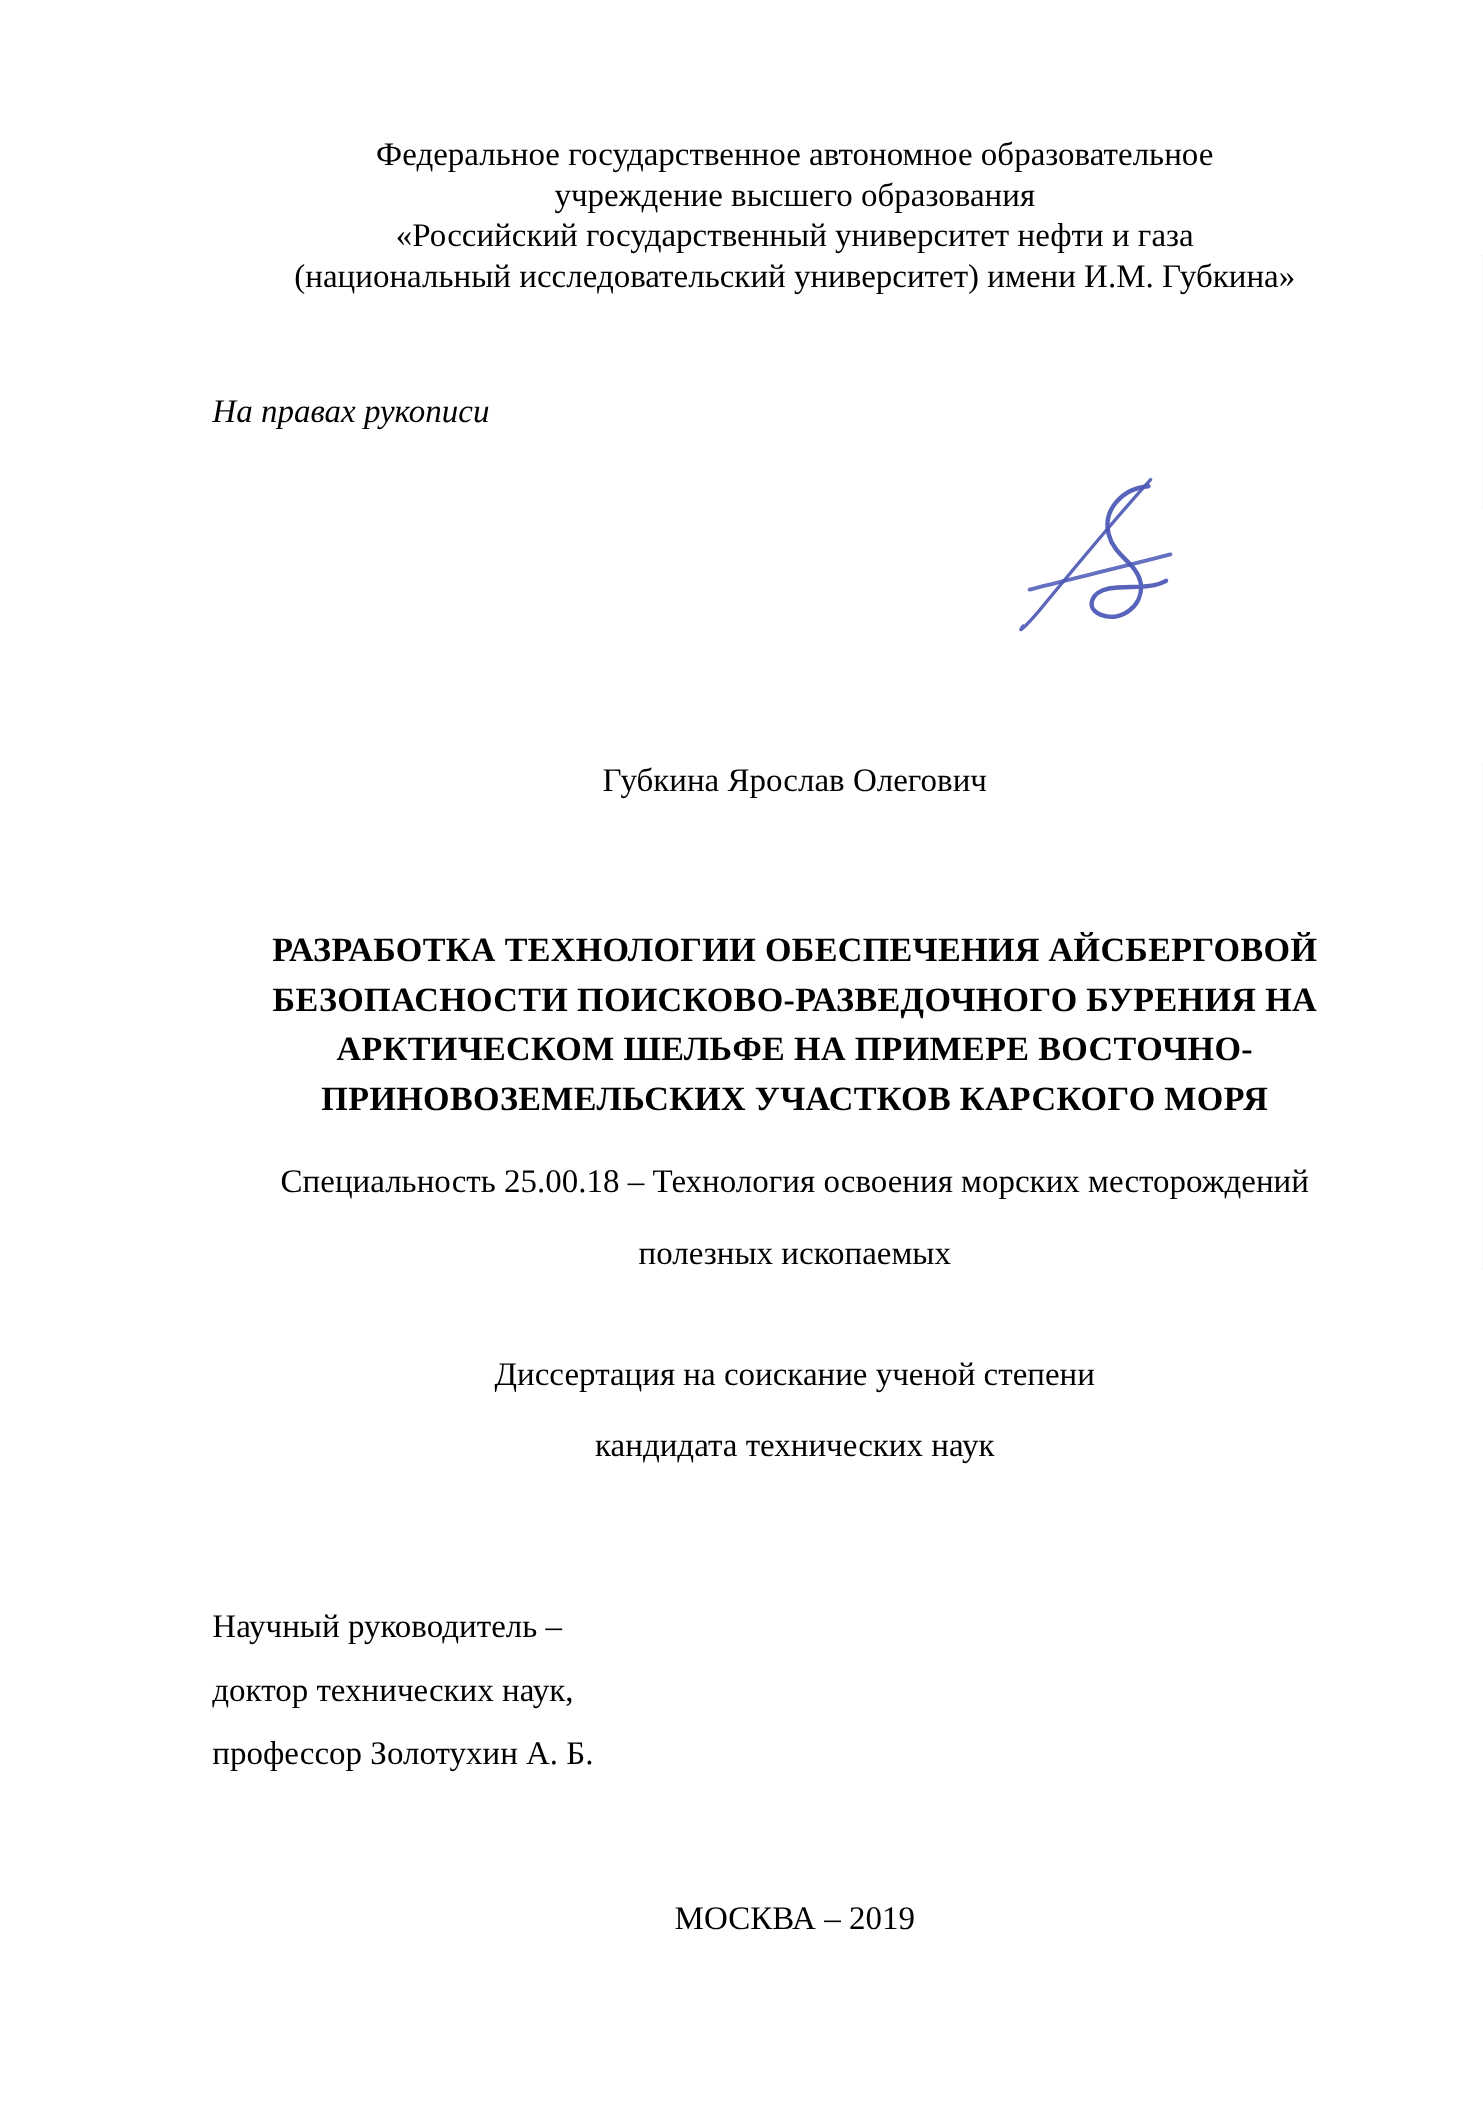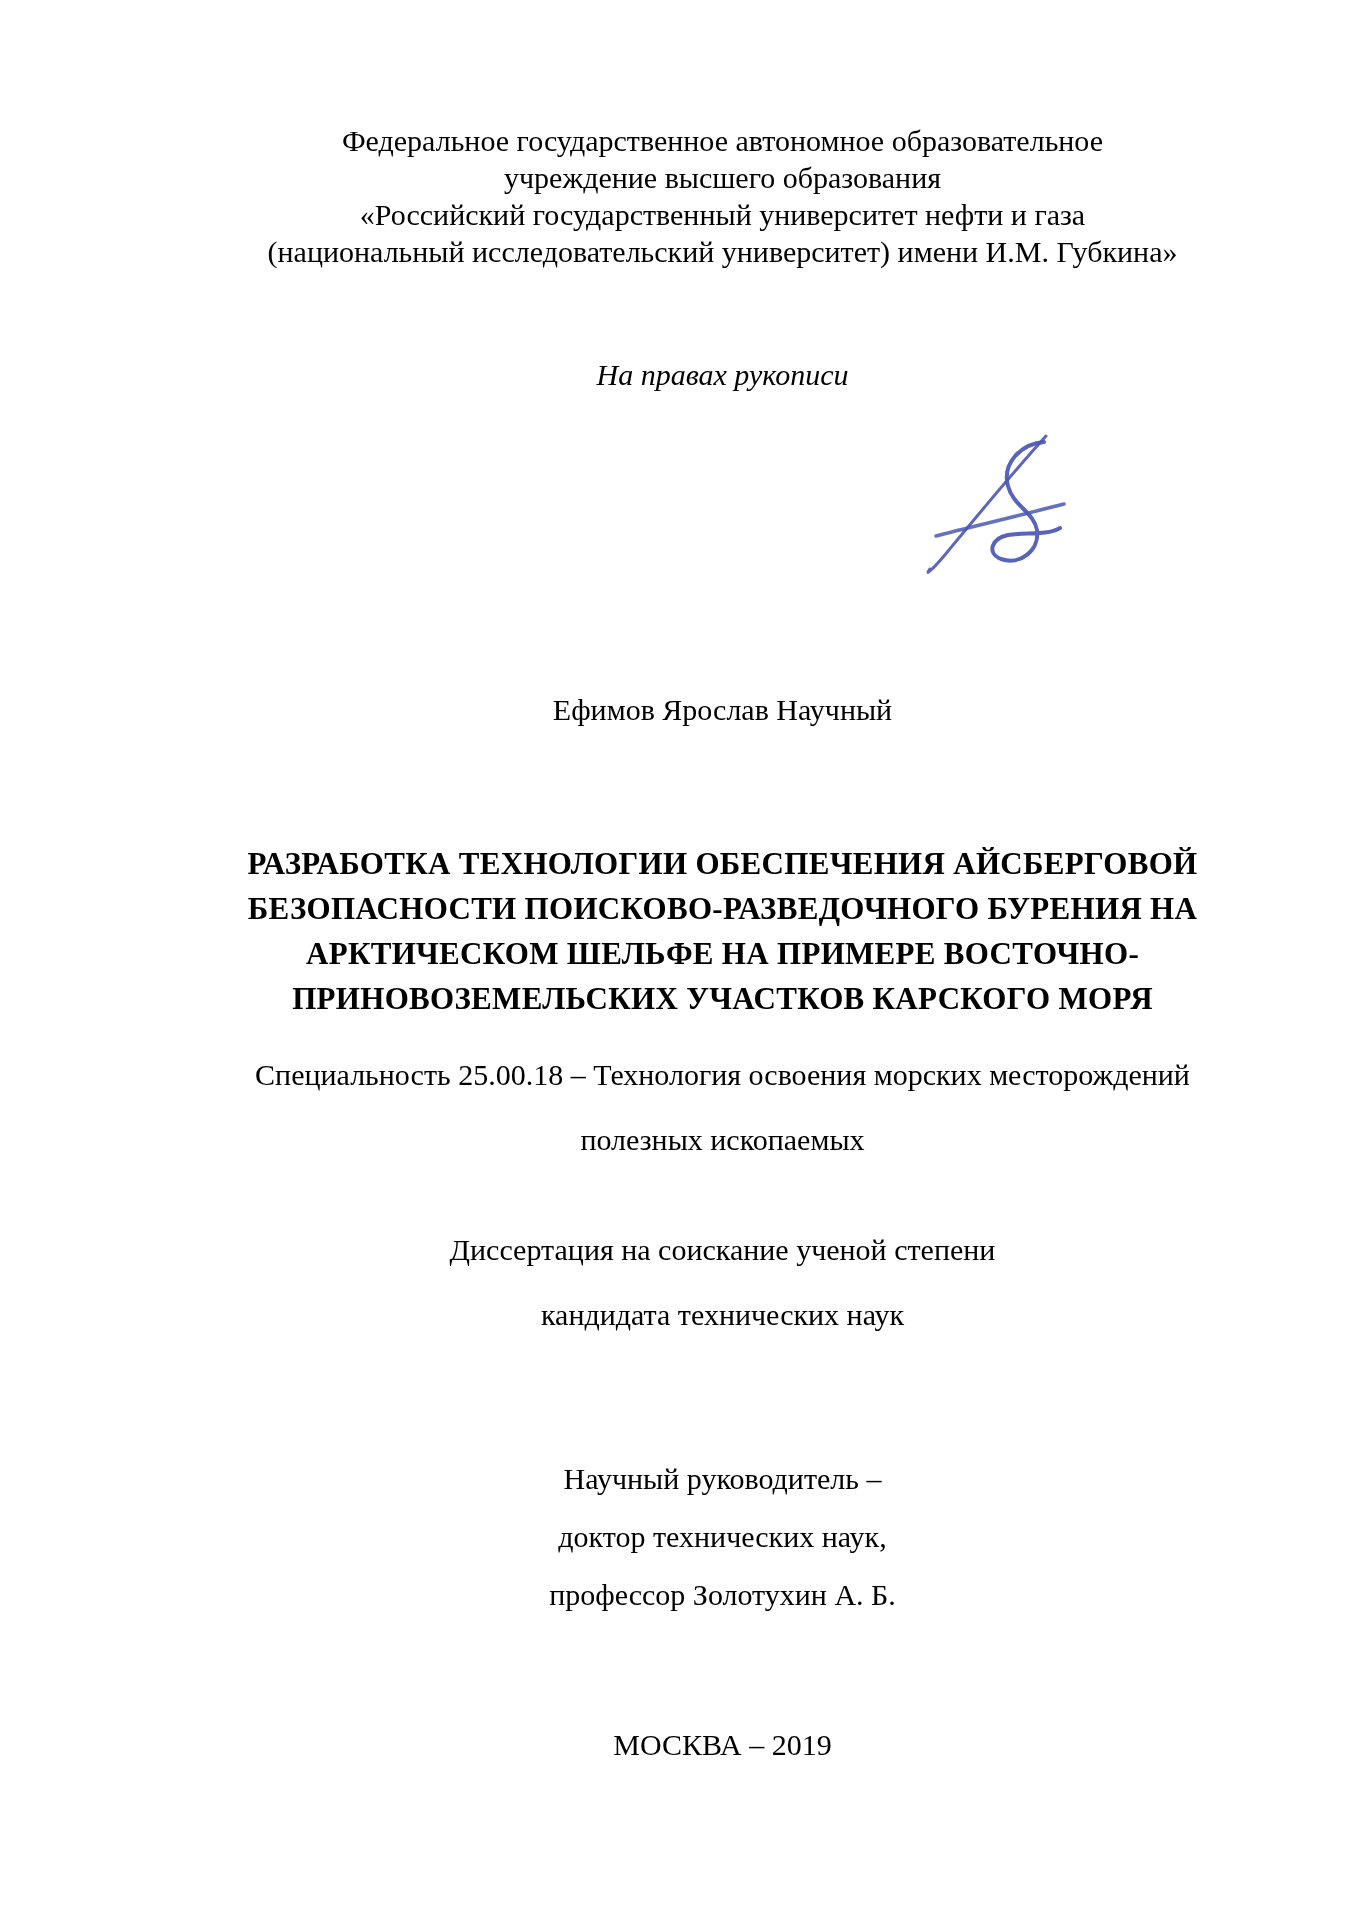--- a/index.html
+++ b/index.html
@@ -16,21 +16,21 @@
     padding-left: 36px;
   }
   .block {
     position: absolute;
     left: 193px;
     width: 1059px;
     font-size: 30px;
     line-height: 37px;
   }
   .center { text-align: center; }
-  .right  { text-align: center; }
+  .right  { text-align: left; }
   .header-block { top: 122px; }
   .manuscript-note {
     top: 356px;
     font-style: italic;
     line-height: 38px;
   }
   .signature-wrap {
     position: absolute;
     left: 922px;
     top: 416px;
@@ -68,21 +68,21 @@
   <div class="block right manuscript-note">На правах рукописи</div>
 
   <div class="signature-wrap">
     <svg width="166" height="162" viewBox="0 0 166 162" fill="none" xmlns="http://www.w3.org/2000/svg">
       <path d="M 8 153 C 2 161, 10 154, 22 140 C 50 106, 95 52, 124 20" stroke-width="3" stroke-linecap="round" fill="none" opacity="0.9" stroke="#4a57b5"></path>
       <path d="M 122 26 C 98 28, 80 48, 86 70 C 91 90, 112 96, 115 114 C 118 134, 98 150, 79 143 C 64 137, 70 122, 86 119 C 104 116, 124 120, 138 112" stroke-width="4" stroke-linecap="round" fill="none" opacity="0.92" stroke="#4a57b5"></path>
       <path d="M 14 120 C 44 112, 88 102, 142 88" stroke-width="3.5" stroke-linecap="round" fill="none" opacity="0.85" stroke="#4a57b5"></path>
     </svg>
   </div>
 
-  <div class="block center author-line">Ефимов Ярослав Научный</div>
+  <div class="block center author-line">Губкина Ярослав Олегович</div>
 
   <div class="block center title-block">
     <div>РАЗРАБОТКА ТЕХНОЛОГИИ ОБЕСПЕЧЕНИЯ АЙСБЕРГОВОЙ</div>
     <div>БЕЗОПАСНОСТИ ПОИСКОВО-РАЗВЕДОЧНОГО БУРЕНИЯ НА</div>
     <div>АРКТИЧЕСКОМ ШЕЛЬФЕ НА ПРИМЕРЕ ВОСТОЧНО-</div>
     <div>ПРИНОВОЗЕМЕЛЬСКИХ УЧАСТКОВ КАРСКОГО МОРЯ</div>
   </div>
 
   <div class="block center specialty-line-1">Специальность 25.00.18 – Технология освоения морских месторождений</div>
   <div class="block center specialty-line-2">полезных ископаемых</div>

